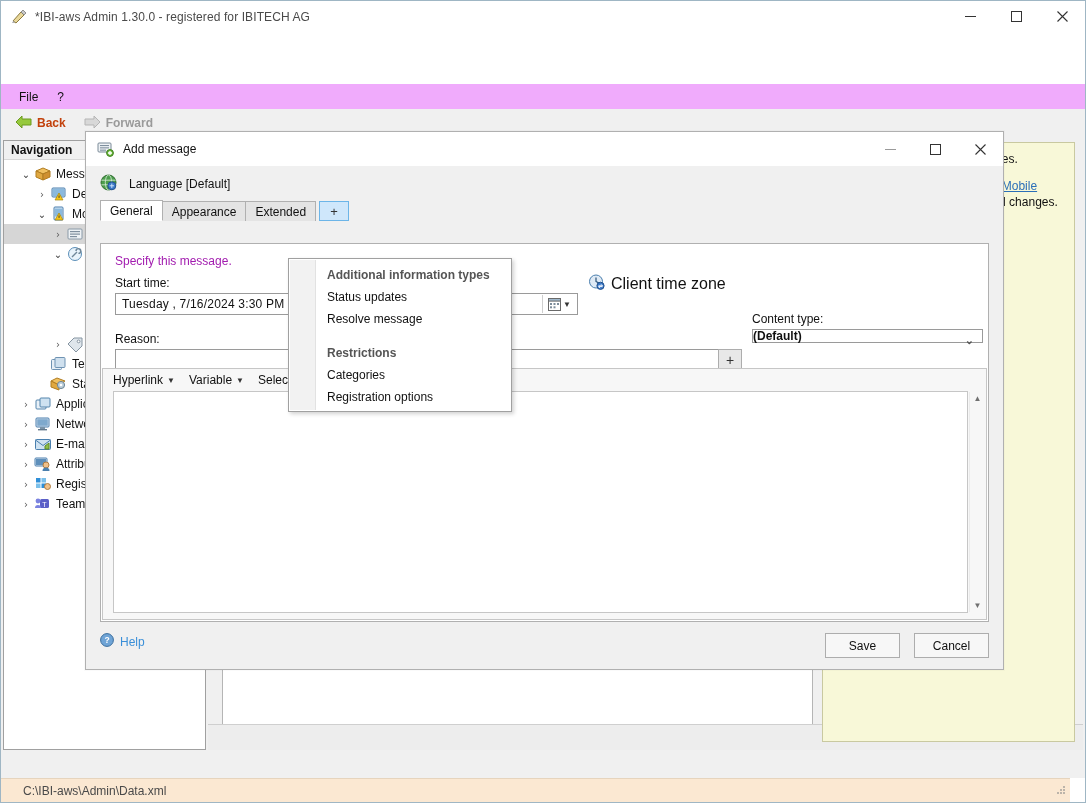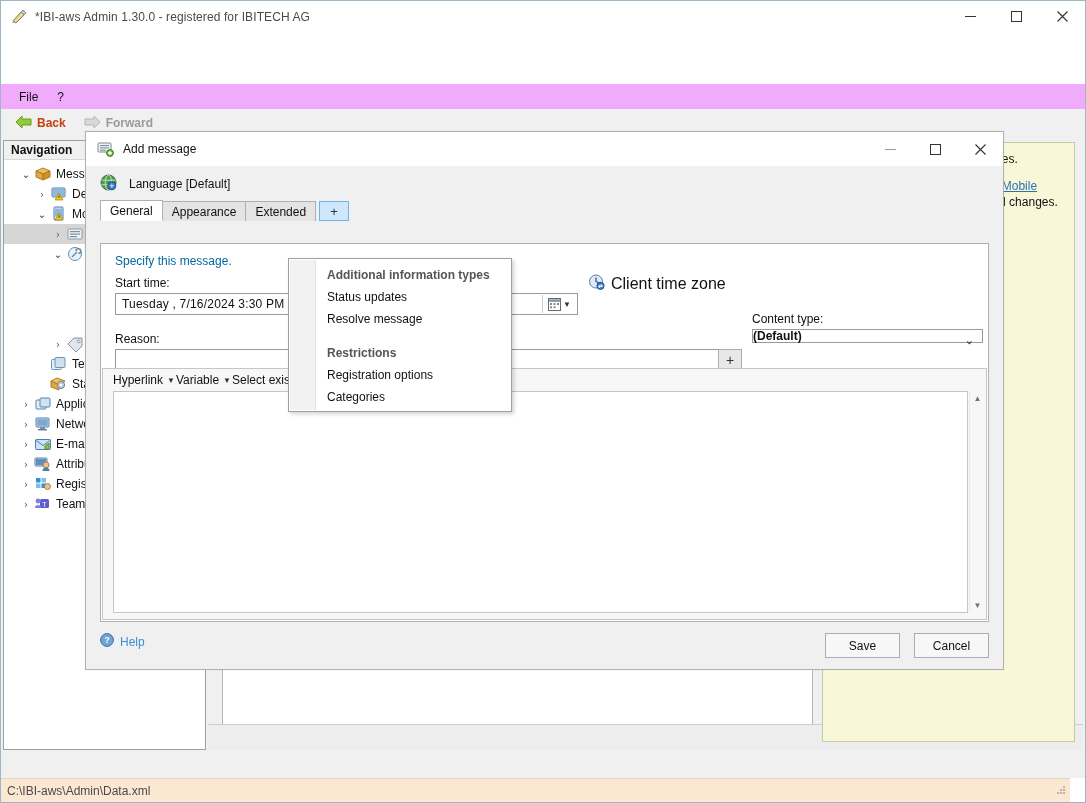--- a/index.html
+++ b/index.html
@@ -127,21 +127,21 @@
     overflow: hidden;
   }
   .note-item { display: flex; gap: 7px; margin-bottom: 8px; }
   .note-ico { flex: none; margin-top: 2px; }
   .note-link { color: #2b6fb8; text-decoration: underline; }
 
   
   .statusbar {
     position: absolute; left: 0; right: 15px; bottom: 0; height: 24px;
     background: #fbe8d2;
-    display: flex; align-items: center; padding-left: 6px;
+    display: flex; align-items: center; padding-left: 22px;
     font-size: 12px; color: #4a4a4a;
     border-top: 1px solid #e6d4bd;
   }
   .grip { margin-left: auto; margin-right: 4px; opacity: .55; }
 
   
   .dialog {
     position: absolute; left: 84px; top: 130px; width: 919px; height: 539px;
     background: #f0f0f0;
     border: 1px solid #b0b0b0;
@@ -178,21 +178,21 @@
   }
   .tab.plus {
     background: #cfe7fb; border: 1px solid #6cb5e8; color: #333;
     padding: 0 10px; font-size: 13px; margin-left: 4px; height: 20px;
   }
   .tabpanel {
     position: absolute; left: 14px; right: 14px; top: 77px; bottom: 47px;
     background: #ffffff; border: 1px solid #b0b0b0;
   }
   .panel-inner { padding: 10px 14px; position: relative; height: 100%; }
-  .hint { font-size: 12px; color: #0369a1; margin-bottom: 8px; }
+  .hint { font-size: 12px; color: #a21caf; margin-bottom: 8px; }
   .flabel { font-size: 12px; color: #111; margin-bottom: 3px; }
 
   .datetime {
     width: 463px; height: 22px; border: 1px solid #9a9a9a; background: #fff;
     display: flex; align-items: center; font-size: 12px; padding-left: 6px;
     position: relative;
   }
   .dt-text { letter-spacing: .2px; }
   .dt-spin {
     position: absolute; right: 1px; top: 1px; bottom: 1px; width: 34px;
@@ -223,21 +223,21 @@
   .ctype-arrow { position: absolute; right: 8px; top: 4px; color: #555; font-size: 11px; }
 
   .msg-label { font-size: 12px; margin-top: 18px; margin-bottom: 4px; }
   .editor {
     position: absolute; left: 0px; right: 0px; top: 124px; bottom: 0px;
     margin: 0 1px 1px 1px;
     border: 1px solid #c6c6c6; background: #f7f7f7;
     display: flex; flex-direction: column;
   }
   .editor-toolbar {
-    height: 22px; display: flex; align-items: center; gap: 1px; padding-left: 10px;
+    height: 22px; display: flex; align-items: center; gap: 14px; padding-left: 10px;
     font-size: 12px; color: #111; background: #f7f7f7;
   }
   .tb-item { display: flex; align-items: center; gap: 4px; cursor: default; }
   .caretdown { font-size: 8px; color: #333; }
   .editor-area {
     flex: 1; margin: 0 18px 6px 10px; background: #ffffff; border: 1px solid #c6c6c6;
     position: relative;
   }
   .editor-scroll {
     position: absolute; right: -18px; top: 0; bottom: 0; width: 16px; background: #f7f7f7;
@@ -733,20 +733,20 @@
         </div>
       </div>
 
       <div class="dropdown">
         <div class="dd-gutter"></div>
         <div class="dd-header">Additional information types</div>
         <div class="dd-item">Status updates</div>
         <div class="dd-item">Resolve message</div>
         <div class="dd-gap"></div>
         <div class="dd-header">Restrictions</div>
+        <div class="dd-item">Categories</div>
         <div class="dd-item">Registration options</div>
-        <div class="dd-item">Categories</div>
       </div>
 
     </div>
   </div>
 
 </div>
 
 </body></html>

